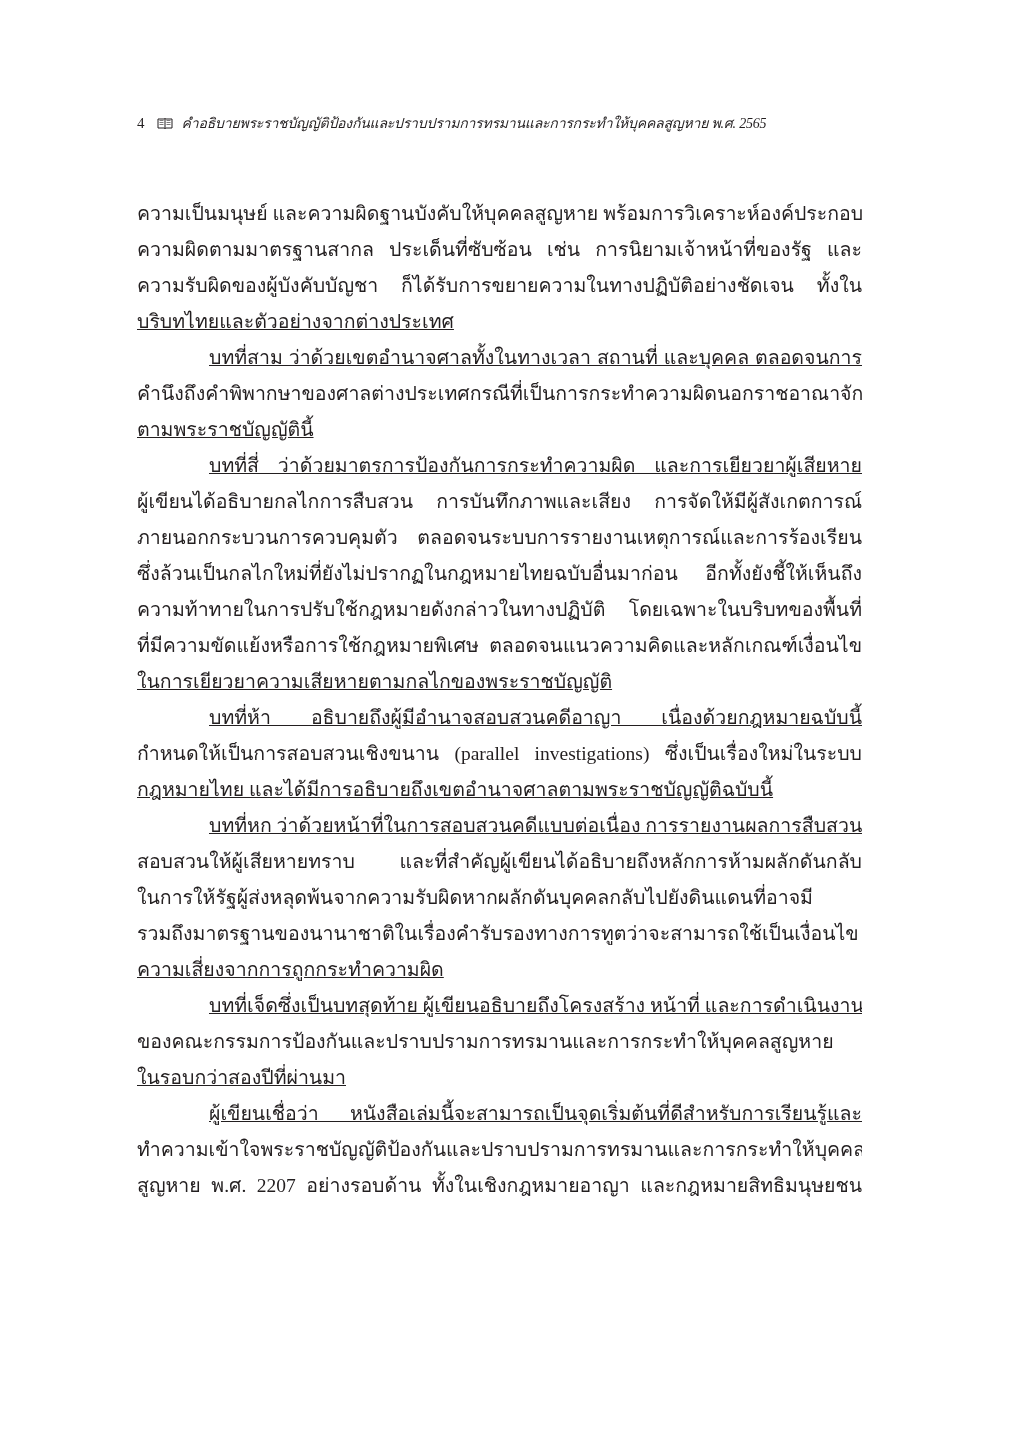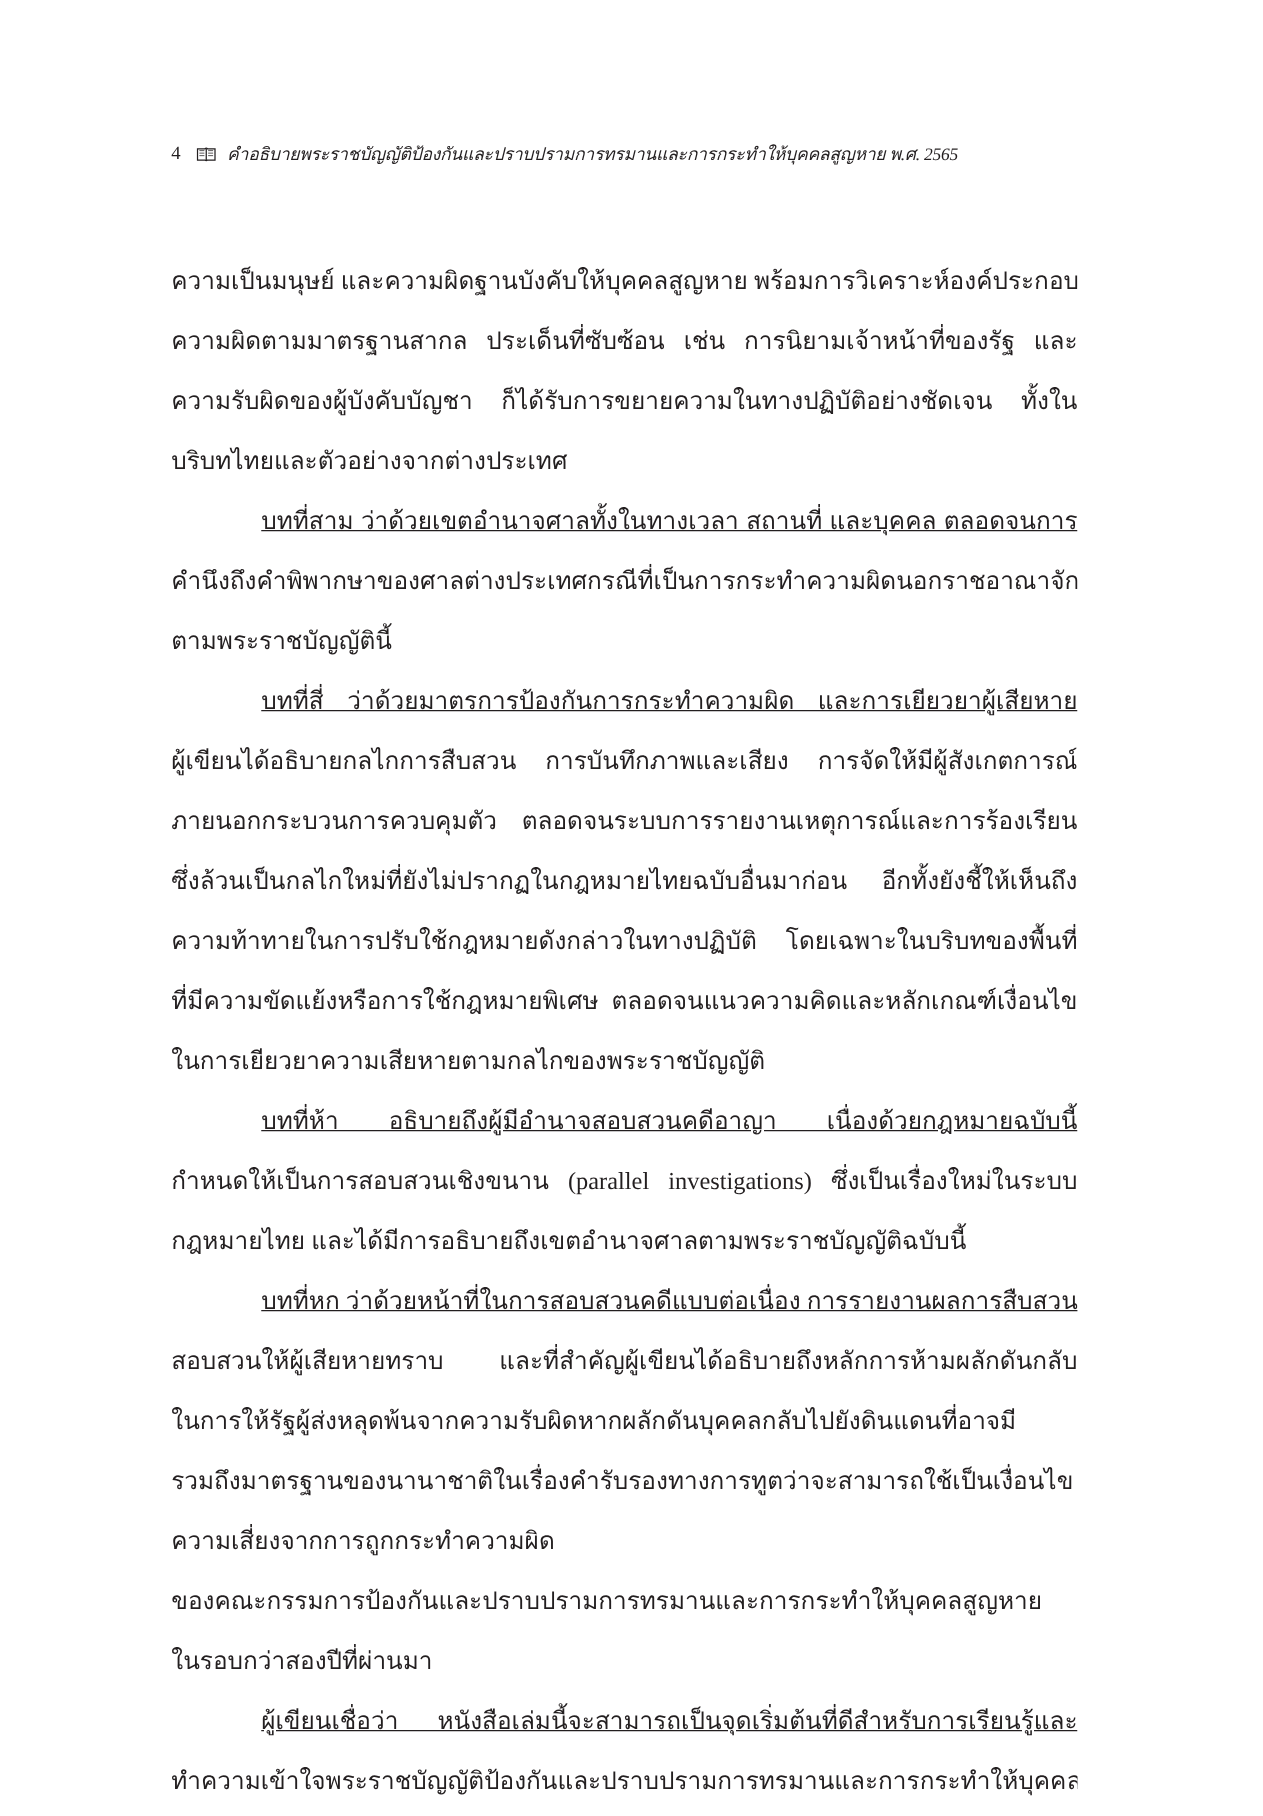--- a/index.html
+++ b/index.html
@@ -55,24 +55,24 @@
     .line {
       display: block;
       height: 36px;
       line-height: 36px;
       font-family: "Liberation Serif", "DejaVu Serif", serif;
       font-size: 19.5px;
       white-space: nowrap;
       text-align: justify;
       text-align-last: justify;
       overflow: hidden;
-      margin-top: 12px;
     }
     .line.last {
       text-align-last: left;
+      text-decoration: underline;
     }
     .line.indent {
       padding-left: 72px;
       box-sizing: border-box;
       text-decoration: underline;
     }
   </style>
 </head>
 <body>
 
@@ -104,18 +104,19 @@
   <span class="line">ที่มีความขัดแย้งหรือการใช้กฎหมายพิเศษ ตลอดจนแนวความคิดและหลักเกณฑ์เงื่อนไข</span>
   <span class="line last">ในการเยียวยาความเสียหายตามกลไกของพระราชบัญญัติ</span>
   <span class="line indent">บทที่ห้า อธิบายถึงผู้มีอำนาจสอบสวนคดีอาญา เนื่องด้วยกฎหมายฉบับนี้</span>
   <span class="line">กำหนดให้เป็นการสอบสวนเชิงขนาน (parallel investigations) ซึ่งเป็นเรื่องใหม่ในระบบ</span>
   <span class="line last">กฎหมายไทย และได้มีการอธิบายถึงเขตอำนาจศาลตามพระราชบัญญัติฉบับนี้</span>
   <span class="line indent">บทที่หก ว่าด้วยหน้าที่ในการสอบสวนคดีแบบต่อเนื่อง การรายงานผลการสืบสวน</span>
   <span class="line">สอบสวนให้ผู้เสียหายทราบ และที่สำคัญผู้เขียนได้อธิบายถึงหลักการห้ามผลักดันกลับ</span>
   <span class="line">ในการให้รัฐผู้ส่งหลุดพ้นจากความรับผิดหากผลักดันบุคคลกลับไปยังดินแดนที่อาจมี</span>
   <span class="line">รวมถึงมาตรฐานของนานาชาติในเรื่องคำรับรองทางการทูตว่าจะสามารถใช้เป็นเงื่อนไข</span>
   <span class="line last">ความเสี่ยงจากการถูกกระทำความผิด</span>
+  <span class="line indent">บทที่เจ็ดซึ่งเป็นบทสุดท้าย ผู้เขียนอธิบายถึงโครงสร้าง หน้าที่ และการดำเนินงาน</span>
   <span class="line">ของคณะกรรมการป้องกันและปราบปรามการทรมานและการกระทำให้บุคคลสูญหาย</span>
   <span class="line last">ในรอบกว่าสองปีที่ผ่านมา</span>
   <span class="line indent">ผู้เขียนเชื่อว่า หนังสือเล่มนี้จะสามารถเป็นจุดเริ่มต้นที่ดีสำหรับการเรียนรู้และ</span>
   <span class="line">ทำความเข้าใจพระราชบัญญัติป้องกันและปราบปรามการทรมานและการกระทำให้บุคคล</span>
   <span class="line">สูญหาย พ.ศ. 2207 อย่างรอบด้าน ทั้งในเชิงกฎหมายอาญา และกฎหมายสิทธิมนุษยชน</span>
 </div>
 
 </body></html>

